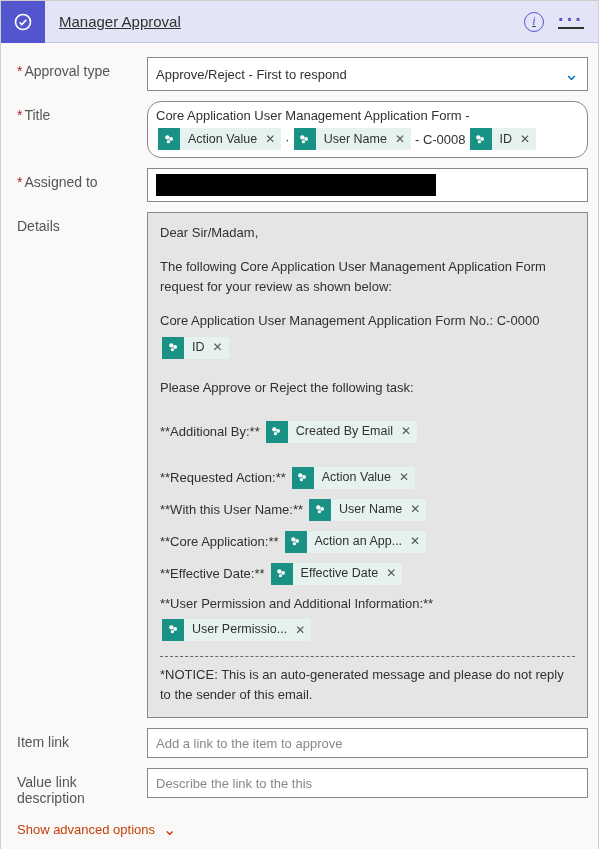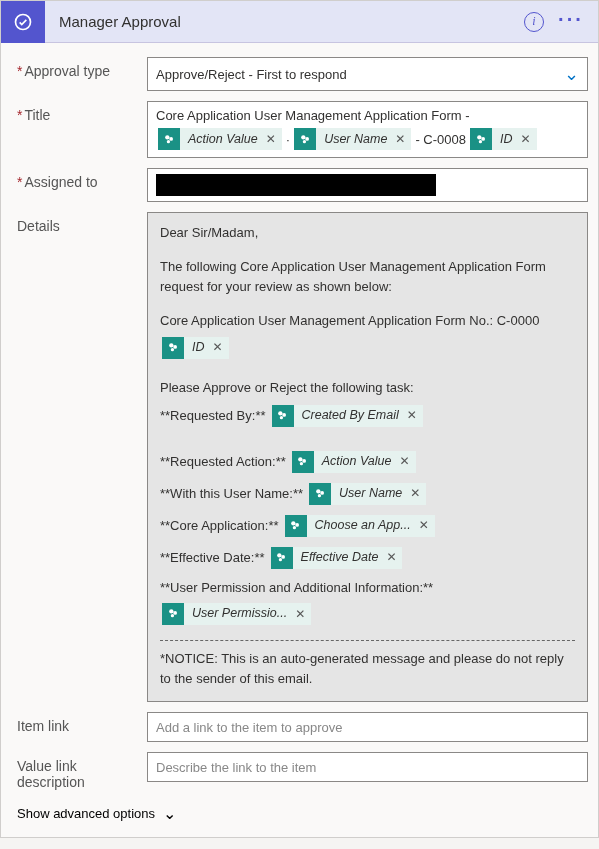--- a/index.html
+++ b/index.html
@@ -14,20 +14,21 @@
     width: 599px;
     background: #faf9f8;
     border: 1px solid #d0cecc;
   }
   .card-header {
     display: flex;
     align-items: center;
     background: #e3e5f6;
     border-bottom: 1px solid #c7c4e0;
     height: 42px;
+    text-decoration: underline;
   }
   .hdr-icon-box {
     width: 44px;
     height: 42px;
     background: #5355ce;
     display: flex;
     align-items: center;
     justify-content: center;
     color: white;
   }
@@ -124,40 +125,40 @@
     cursor: default;
     margin: 1px 2px;
   }
   .token .tk-ic {
     width: 22px; height: 22px;
     background: #1a9185;
     display: flex; align-items: center; justify-content: center;
     color: #fff;
   }
   .token .tk-ic svg { width: 13px; height: 13px; }
-  .token .tk-lbl { padding: 0 6px 0 8px; font-style: italic; }
+  .token .tk-lbl { padding: 0 6px 0 8px; }
   .token .tk-x {
     padding: 0 6px 0 2px;
     color: #555;
     cursor: pointer;
     font-size: 12px;
   }
   .redact {
     background: #000;
     width: 280px;
     height: 22px;
     display: inline-block;
   }
   hr.dash {
     border: none;
     border-top: 1px dashed #666;
     margin: 8px 0 8px 0;
   }
   .adv {
-    color: #000000;
+    color: #c2410c;
     font-size: 13px;
     cursor: pointer;
     padding: 4px 0 2px 0;
     display: inline-flex;
     align-items: center;
     gap: 8px;
   }
 </style>
 </head>
 <body>
@@ -188,21 +189,21 @@
           <span>Approve/Reject - First to respond</span>
           <span class="chev">⌄</span>
         </div>
       </div>
     </div>
 
     
     <div class="row">
       <div class="label-col"><span class="req">*</span><span>Title</span></div>
       <div class="field-col">
-        <div class="field-box" style="display:block; padding:6px 8px;">
+        <div class="field-box" style="display:block; padding:6px 8px;border-radius:14px;">
           <div style="margin-bottom:4px;">Core Application User Management Application Form -</div>
           <div style="display:flex;flex-wrap:wrap;align-items:center;gap:2px;">
             <span class="token">
               <span class="tk-ic">
                   <svg viewBox="0 0 24 24" fill="white">
                     <circle cx="8" cy="8" r="4"></circle>
                     <circle cx="15" cy="11" r="3.5"></circle>
                     <circle cx="10" cy="16" r="3"></circle>
                   </svg>
                 </span>
@@ -266,24 +267,24 @@
                     <circle cx="8" cy="8" r="4"></circle>
                     <circle cx="15" cy="11" r="3.5"></circle>
                     <circle cx="10" cy="16" r="3"></circle>
                   </svg>
                 </span>
               <span class="tk-lbl">ID</span>
               <span class="tk-x">✕</span>
             </span>
           </div>
 
-          <p style="margin-bottom:6px;">Please Approve or Reject the following task:</p>
+          <p style="margin-bottom:22px;">Please Approve or Reject the following task:</p>
 
           <div class="inline-line">
-            <span>**Requested By:**</span>
+            <span>**Additional By:**</span>
             <span class="token">
               <span class="tk-ic">
                   <svg viewBox="0 0 24 24" fill="white">
                     <circle cx="8" cy="8" r="4"></circle>
                     <circle cx="15" cy="11" r="3.5"></circle>
                     <circle cx="10" cy="16" r="3"></circle>
                   </svg>
                 </span>
               <span class="tk-lbl">Created By Email</span>
               <span class="tk-x">✕</span>
@@ -325,21 +326,21 @@
           <div class="inline-line">
             <span>**Core Application:**</span>
             <span class="token">
               <span class="tk-ic">
                   <svg viewBox="0 0 24 24" fill="white">
                     <circle cx="8" cy="8" r="4"></circle>
                     <circle cx="15" cy="11" r="3.5"></circle>
                     <circle cx="10" cy="16" r="3"></circle>
                   </svg>
                 </span>
-              <span class="tk-lbl">Choose an App...</span>
+              <span class="tk-lbl">Action an App...</span>
               <span class="tk-x">✕</span>
             </span>
           </div>
 
           <div class="inline-line">
             <span>**Effective Date:**</span>
             <span class="token">
               <span class="tk-ic">
                   <svg viewBox="0 0 24 24" fill="white">
                     <circle cx="8" cy="8" r="4"></circle>
@@ -382,21 +383,21 @@
           <span class="placeholder">Add a link to the item to approve</span>
         </div>
       </div>
     </div>
 
     
     <div class="row">
       <div class="label-col"><span>Value link description</span></div>
       <div class="field-col">
         <div class="field-box">
-          <span class="placeholder">Describe the link to the item</span>
+          <span class="placeholder">Describe the link to the this</span>
         </div>
       </div>
     </div>
 
     
     <div class="adv">
       <span>Show advanced options</span>
       <span style="font-size:16px;">⌄</span>
     </div>
 

